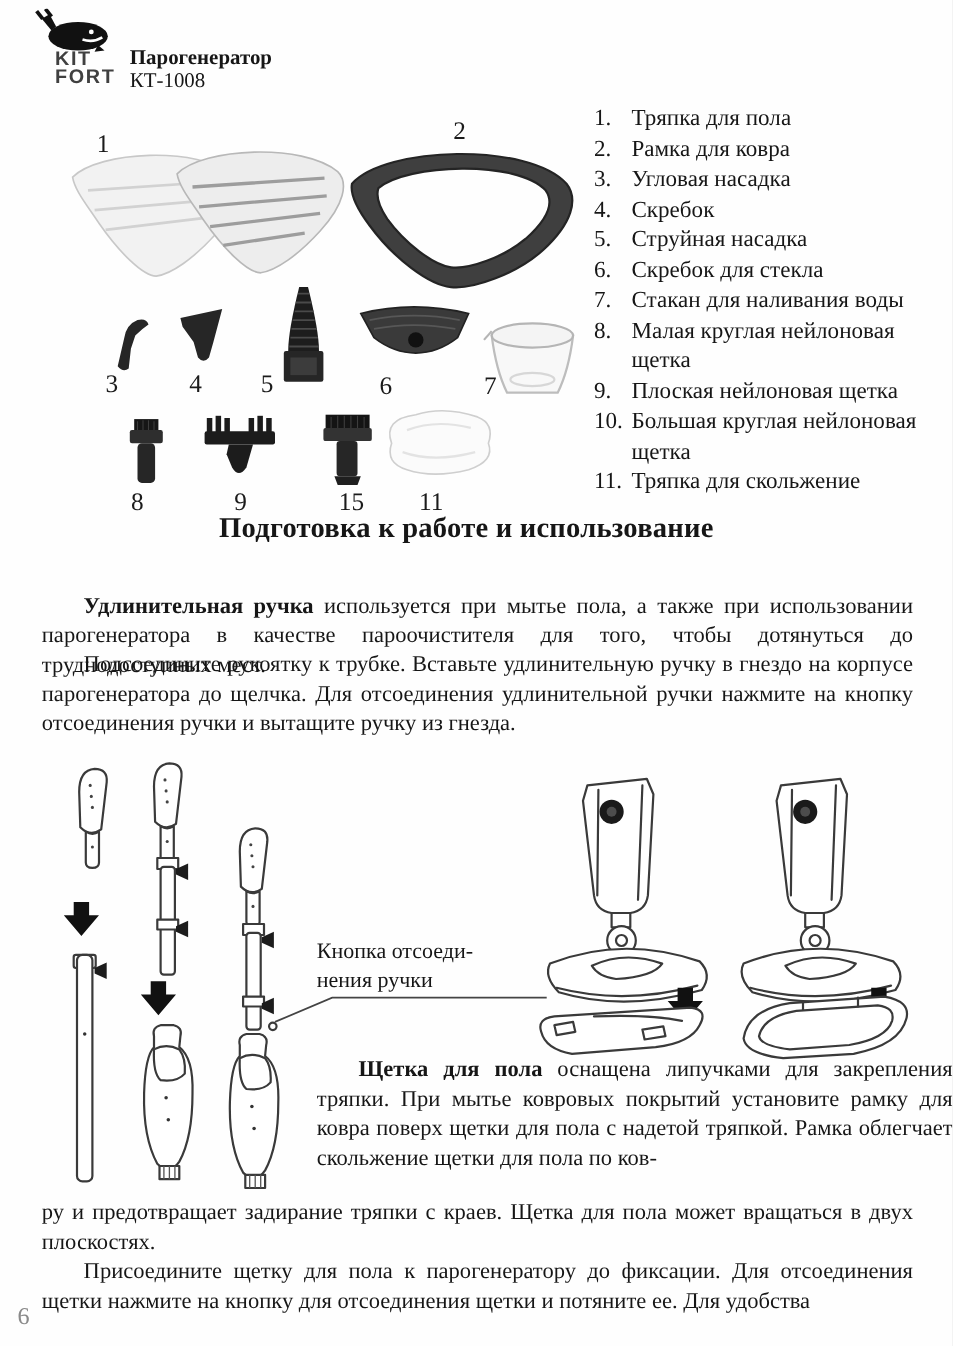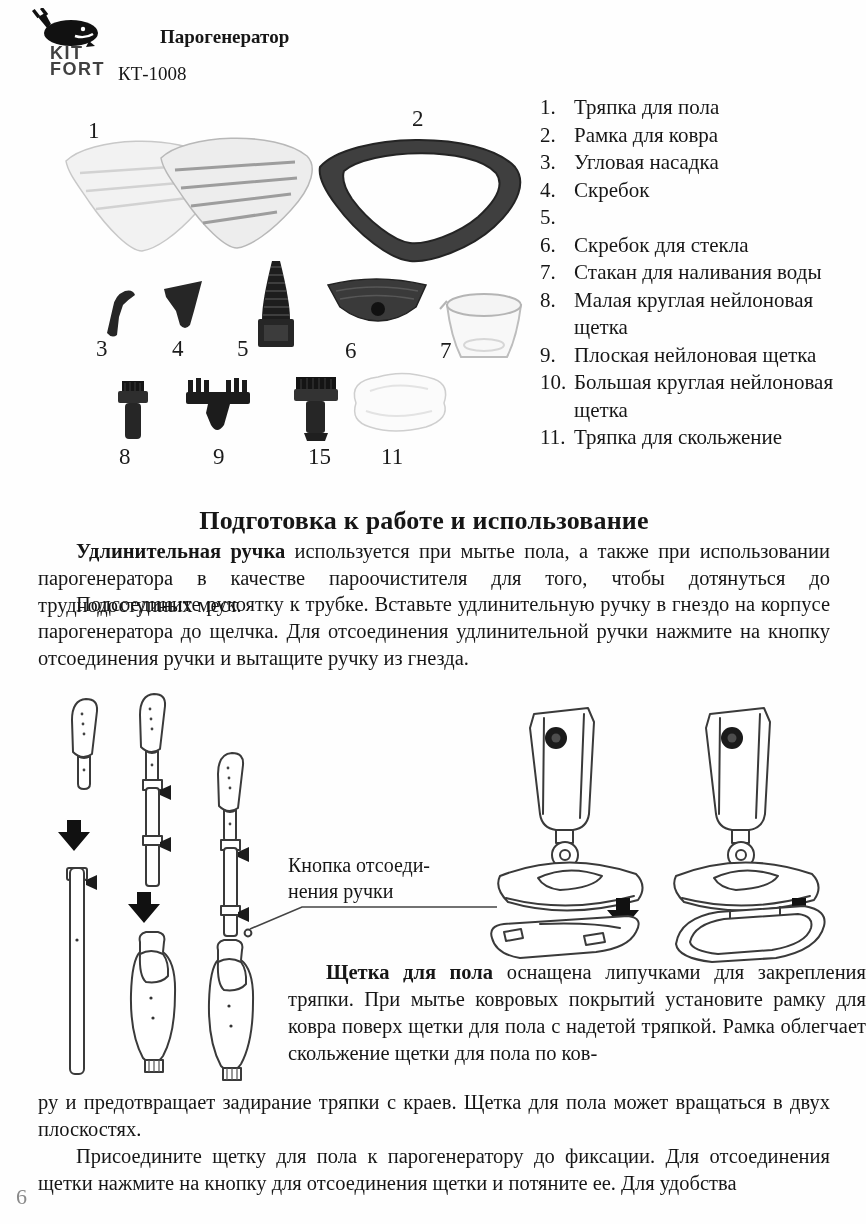--- a/index.html
+++ b/index.html
@@ -5,32 +5,32 @@
   html,body{margin:0;padding:0;background:#e9e9e9;}
   .page{
     position:relative; width:866px; height:1224px; margin:0 auto;
     background:#fefefe; overflow:hidden;
     font-family:"Liberation Serif","DejaVu Serif",serif; color:#161616;
   }
   .abs{position:absolute;}
   
   .brand{left:50px; top:45px; font-family:"Liberation Sans","DejaVu Sans",sans-serif;
          font-weight:700; font-size:18px; line-height:16px; letter-spacing:1.5px; color:#404040;}
-  .prodname{left:118px; top:26px; font-weight:700; font-size:19px;margin-left:42px;}
+  .prodname{left:118px; top:42px; font-weight:700; font-size:19px;}
   .model{left:118px; top:63px; font-size:19px;}
   
   .parts{left:540px; top:94px; width:324px; font-size:21px; line-height:27.5px;}
   .parts ol{list-style:none; margin:0; padding:0;}
   .parts li{display:flex;}
   .parts .num{flex:0 0 34px;}
   .parts .ptxt{flex:1;}
   
   .fignum{font-size:23px; color:#1b1b1b;}
   
-  .heading{left:0; top:506px; width:848px; text-align:center;
+  .heading{left:0; top:465px; width:848px; text-align:center;
            font-size:26px; font-weight:700; letter-spacing:.2px;}
   
   .para{font-size:20.5px; line-height:27px; text-align:justify; margin:0;}
   .ind{text-indent:38px;}
   .p1{left:38px; top:538px; width:792px;}
   .p2{left:38px; top:591px; width:792px;}
   .p3a{left:288px; top:959px; width:578px;}
   .p3b{left:38px; top:1089px; width:792px;}
   .callout{left:288px; top:852px; width:182px; font-size:20px; line-height:26px;}
   .pagenum{left:16px; top:1184px; font-size:22px; color:#8a8a8a;}
@@ -155,20 +155,21 @@
       <li>
           <span class="num">3.</span>
           <span class="ptxt">Угловая насадка</span>
         </li>
       <li>
           <span class="num">4.</span>
           <span class="ptxt">Скребок</span>
         </li>
       <li>
           <span class="num">5.</span>
+          <span class="ptxt">Струйная насадка</span>
         </li>
       <li>
           <span class="num">6.</span>
           <span class="ptxt">Скребок для стекла</span>
         </li>
       <li>
           <span class="num">7.</span>
           <span class="ptxt">Стакан для наливания воды</span>
         </li>
       <li>

